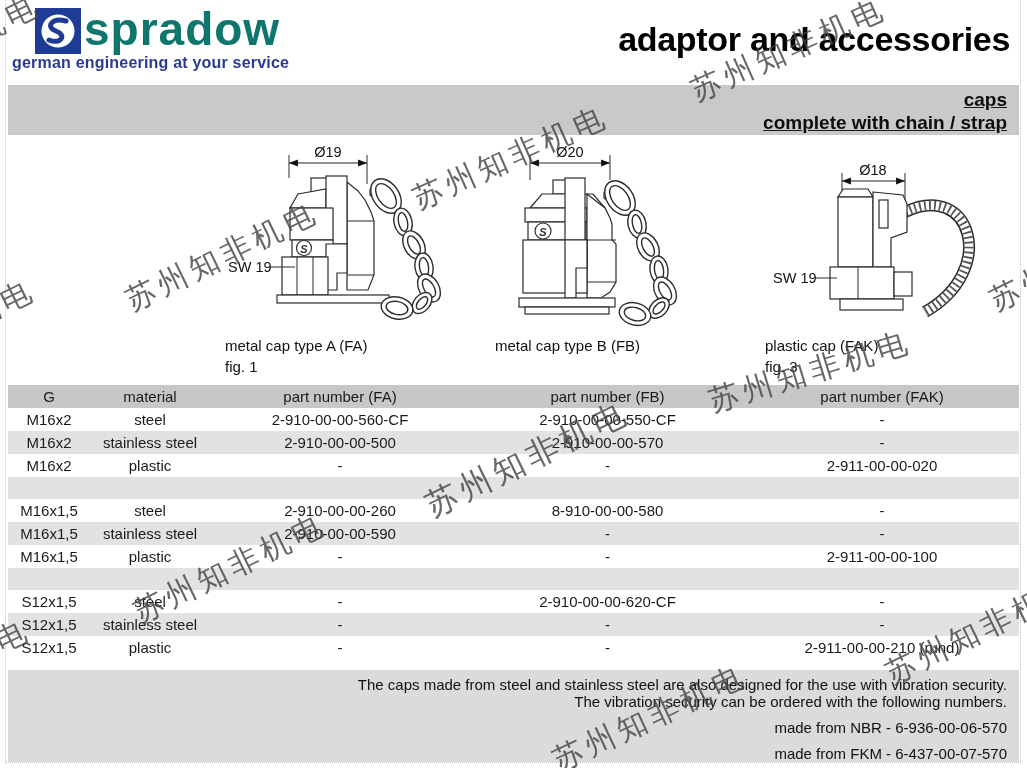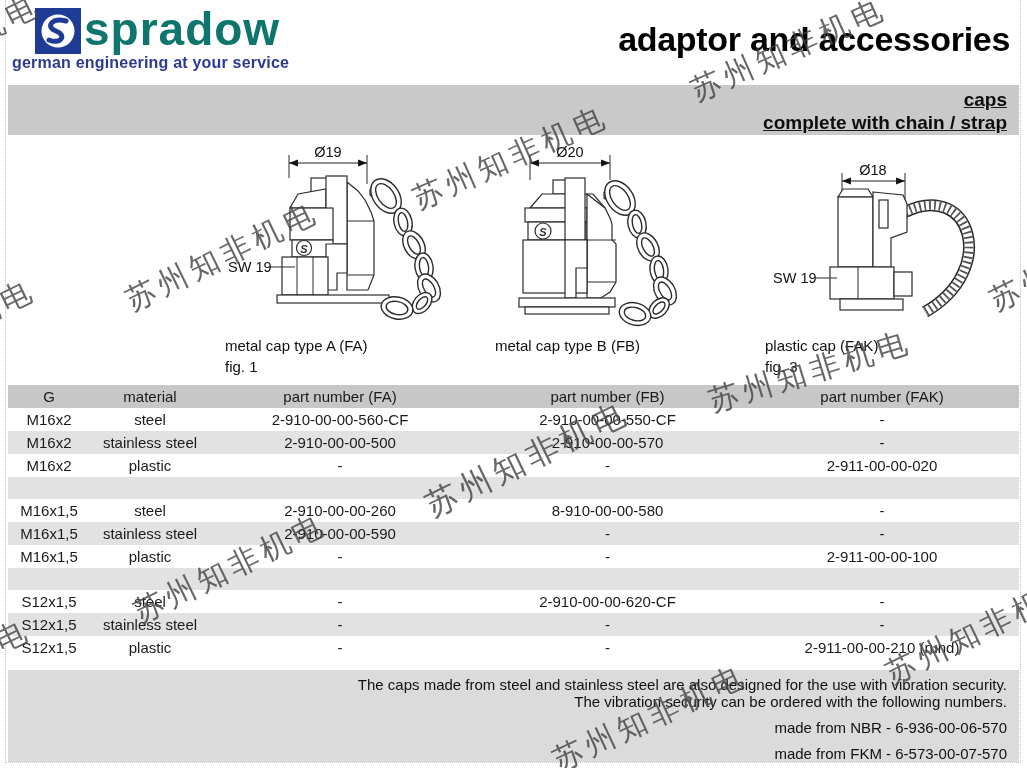--- a/index.html
+++ b/index.html
@@ -294,14 +294,14 @@
     <div>-</div>
     <div>-</div>
     <div>2-911-00-00-210 (rund)</div>
   </div>
 </div>
 
 <div class="footer-note">
   <div class="fn">The caps made from steel and stainless steel are also designed for the use with vibration security.</div>
   <div class="fn">The vibration security can be ordered with the following numbers.</div>
   <div class="fn-part">made from NBR - 6-936-00-06-570</div>
-  <div class="fn-part">made from FKM - 6-573-00-07-570</div>
+  <div class="fn-part">made from FKM - 6-437-00-07-570</div>
 </div>
 
 </body></html>

